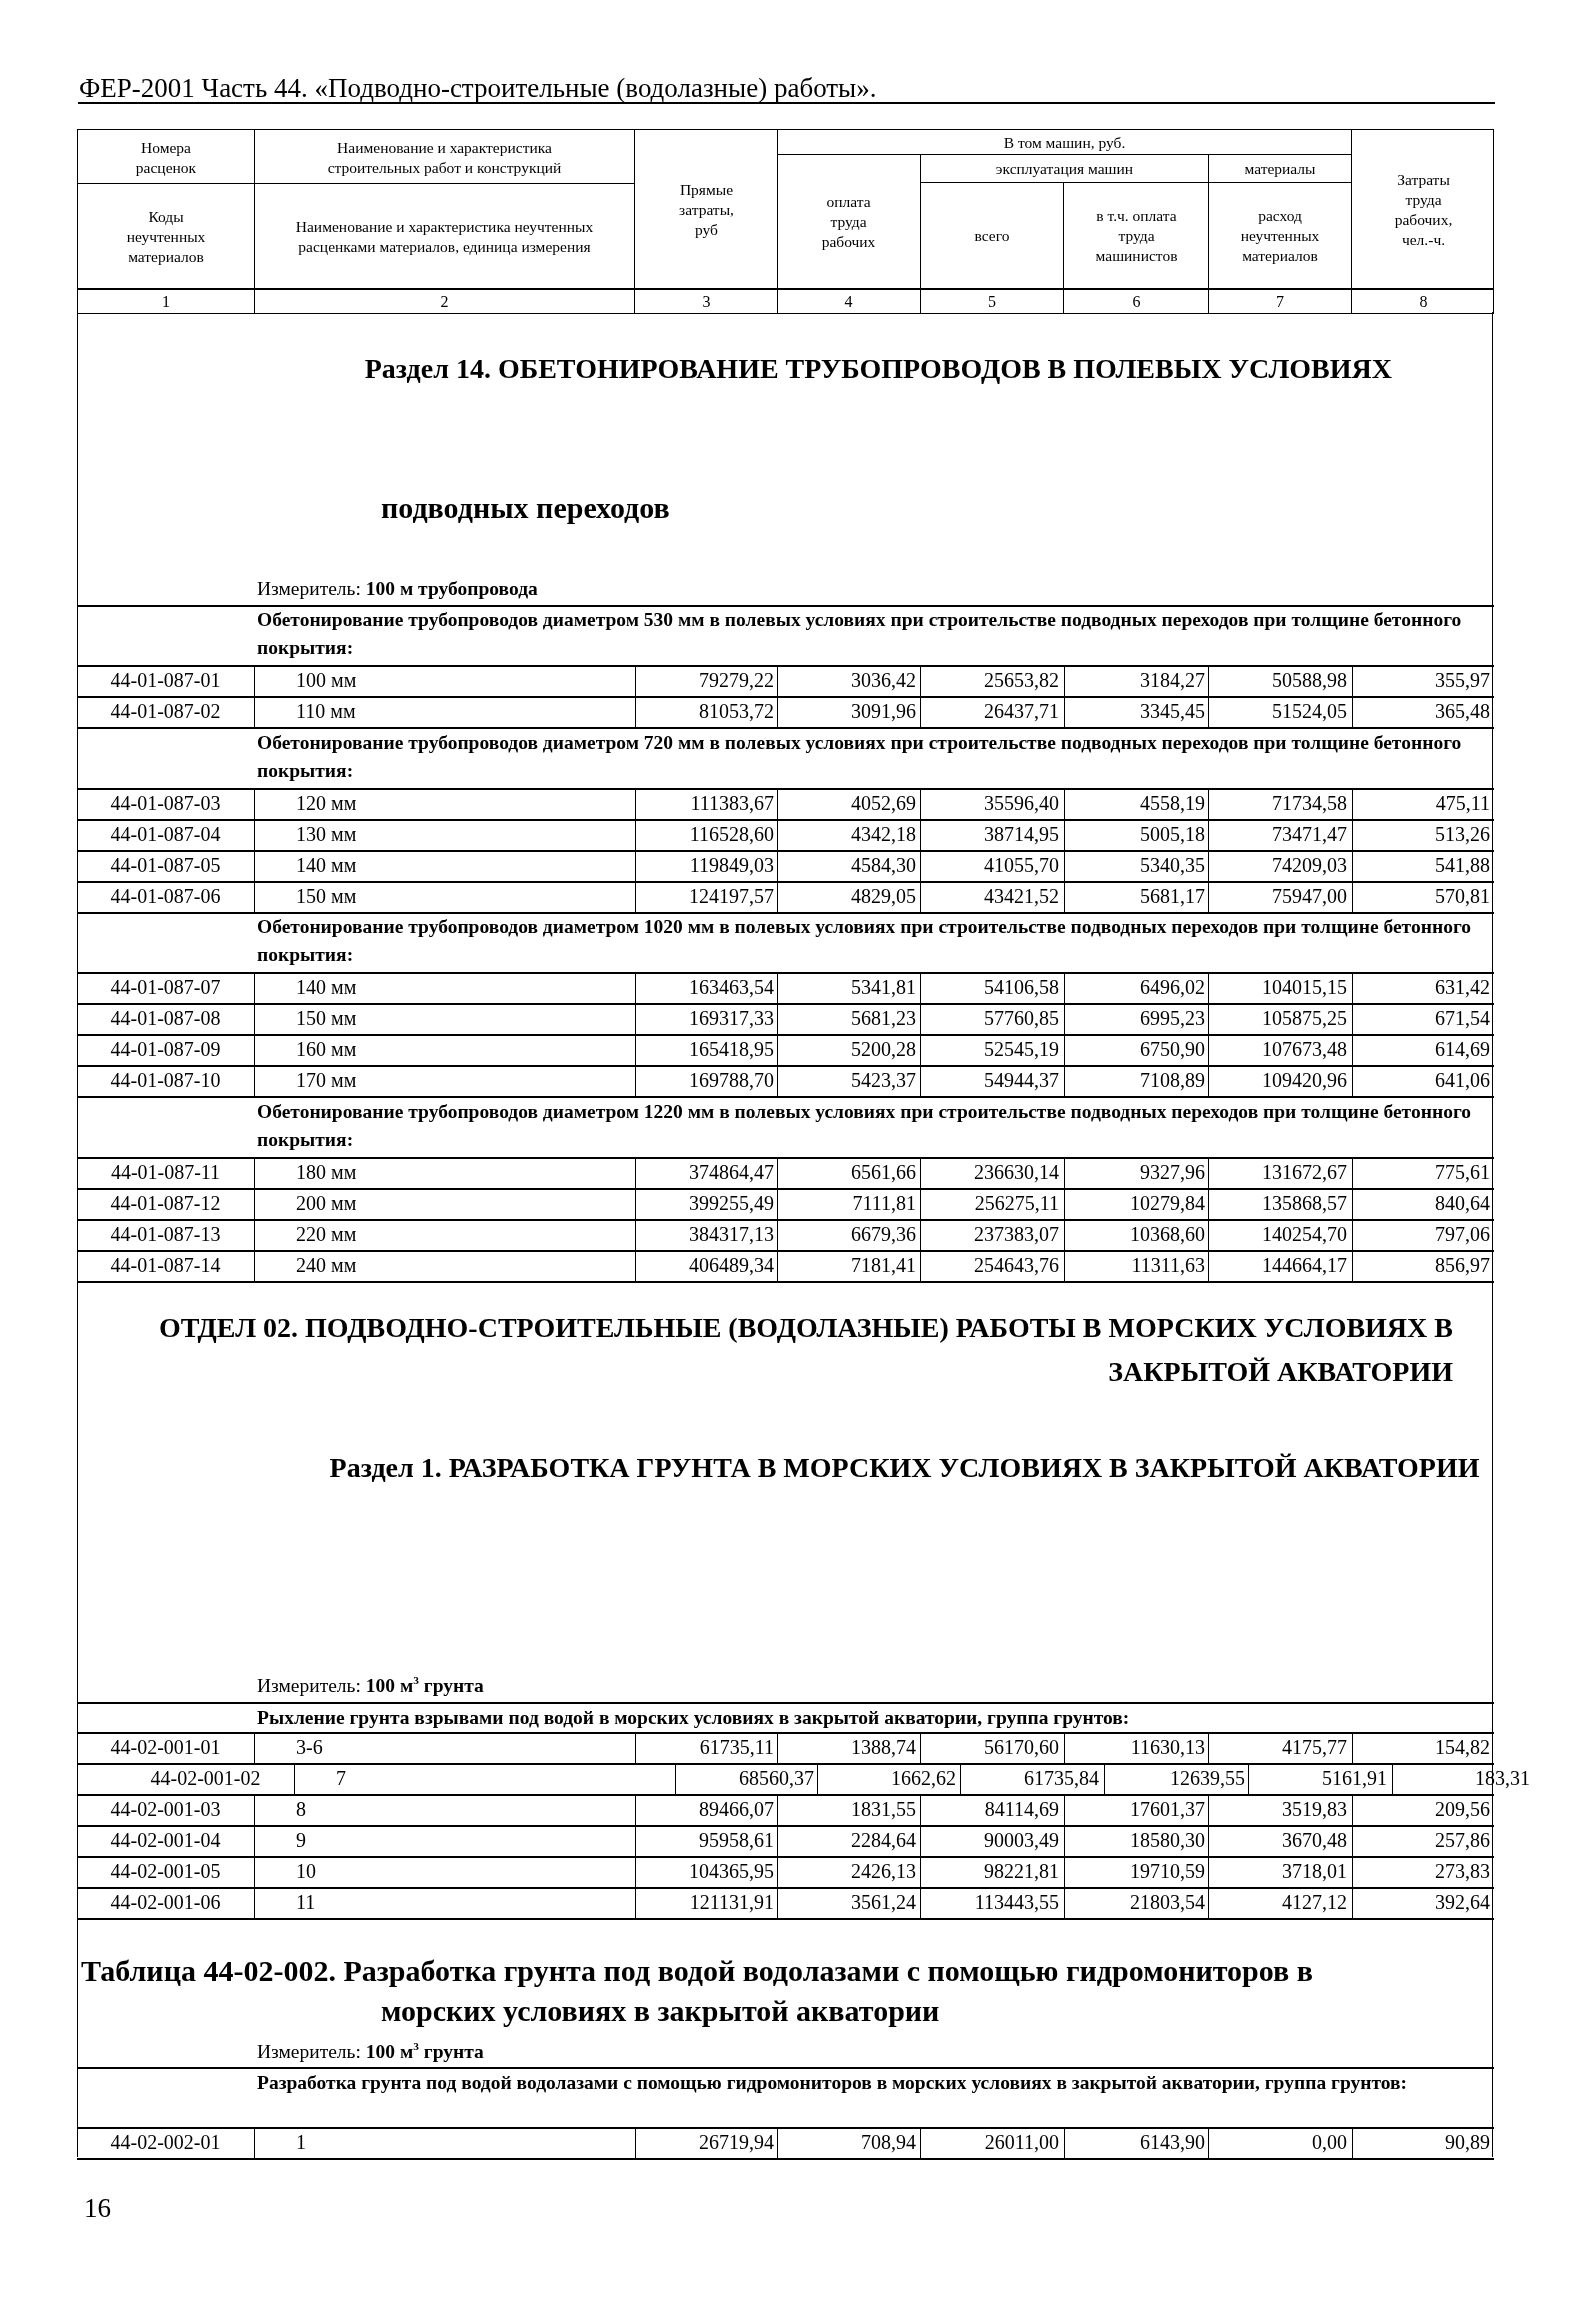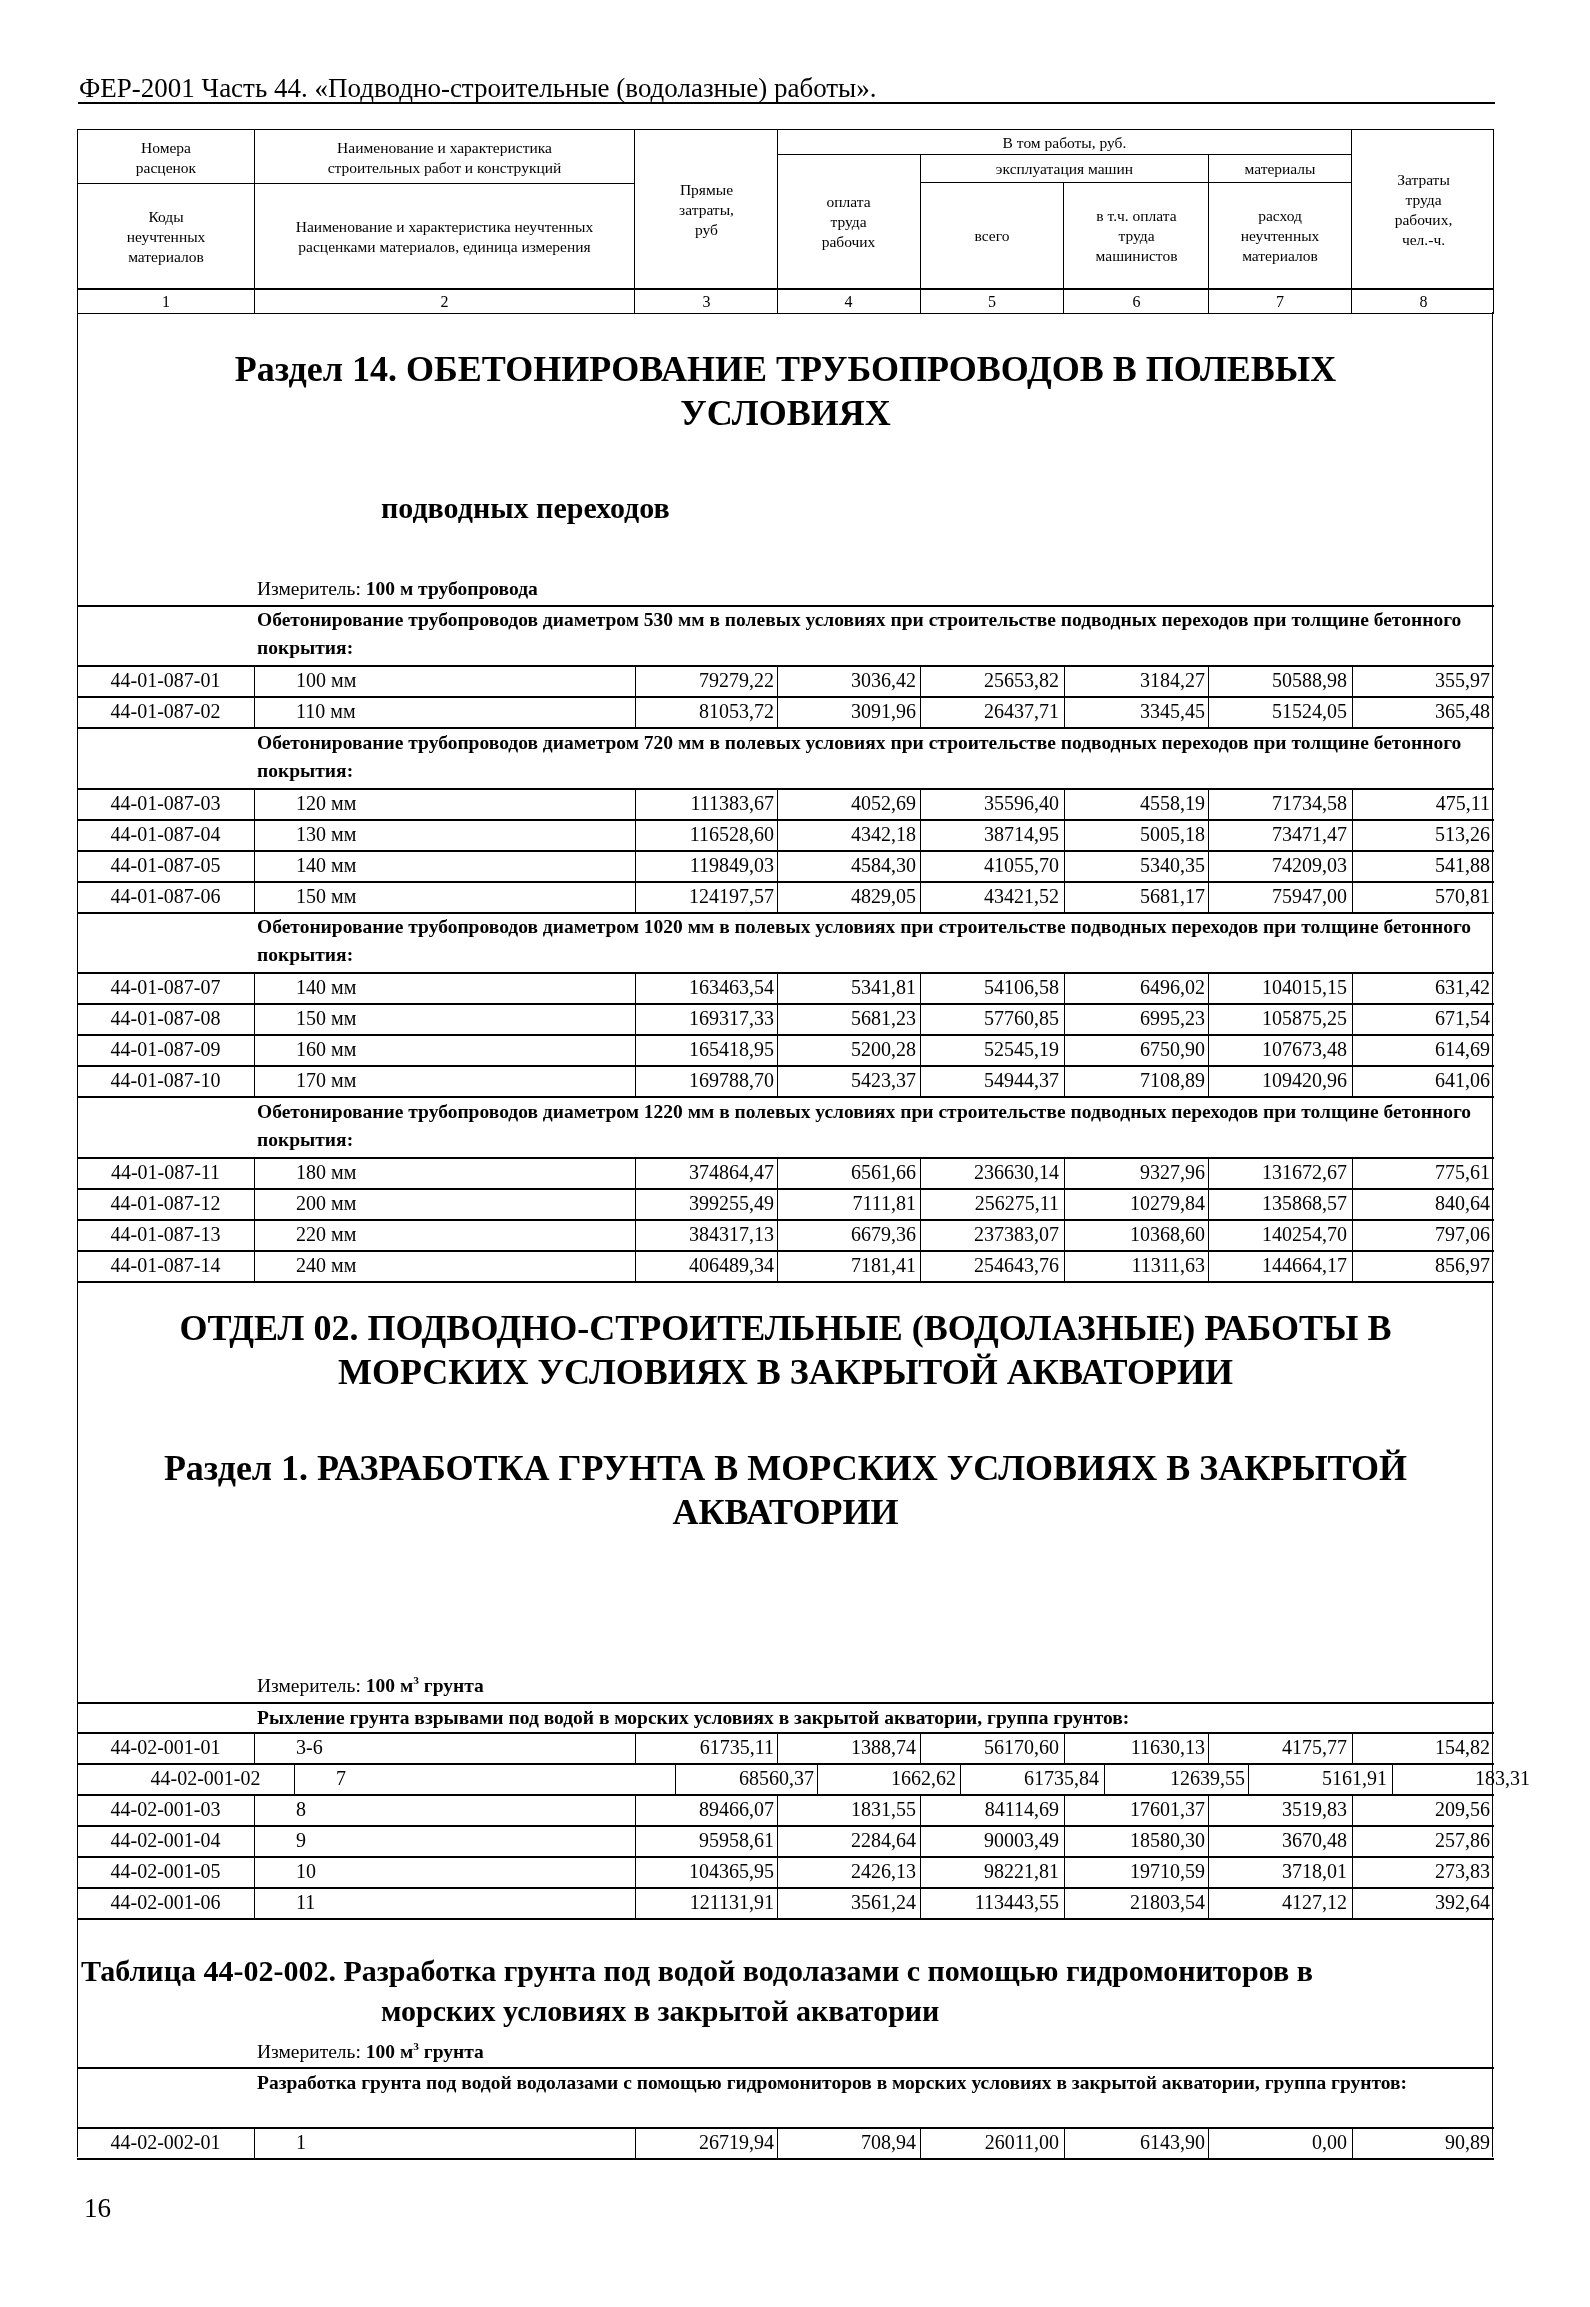--- a/index.html
+++ b/index.html
@@ -8,21 +8,21 @@
   .abs{position:absolute;}
   .running{left:79px;top:73px;font-size:27px;white-space:nowrap;}
   .rule{left:78px;top:102px;width:1417px;height:0;border-top:2px solid #000;}
   .tbl{position:absolute;border:1.3px solid #000;box-sizing:border-box;}
   .vl{position:absolute;width:0;border-left:1.3px solid #000;}
   .hl{position:absolute;height:0;border-top:1.3px solid #000;}
   .hl.thick{border-top-width:2px;}
   .hc{position:absolute;display:flex;align-items:center;justify-content:center;text-align:center;
       font-size:15.5px;line-height:20px;}
   .num{position:absolute;display:flex;align-items:center;justify-content:center;font-size:16px;}
-  .sec{position:absolute;left:78px;width:1415px;text-align:center;font-weight:bold;font-size:36px;line-height:44px;}
+  .sec{position:absolute;left:78px;width:1415px;text-align:right;font-weight:bold;font-size:28px;line-height:44px;}
   .ttl{position:absolute;left:81px;width:1411px;font-weight:bold;font-size:30px;line-height:40px;}
   .ttl .l2{display:block;padding-left:300px;}
   .meas{position:absolute;left:257px;font-size:19.5px;white-space:nowrap;}
   .meas b{font-weight:bold;}
   .grp{position:absolute;left:257px;width:1232px;font-weight:bold;font-size:19.5px;line-height:28px;}
   .row{position:absolute;left:77px;width:1417px;height:31px;}
   .cell{position:absolute;top:0;height:31px;display:flex;align-items:center;font-size:20px;white-space:nowrap;box-sizing:border-box;}
   .cell.code{left:0;width:177px;justify-content:center;}
   .cell.name{left:177px;width:380px;padding-left:42px;}
   .cell.r{justify-content:flex-end;padding-right:4px;}
@@ -47,21 +47,21 @@
 <div class="hl" style="left:77px;top:183px;width:558px;"></div>
 <div class="hl" style="left:777px;top:154px;width:574px;"></div>
 <div class="hl" style="left:920px;top:182px;width:432px;"></div>
 <div class="hl thick" style="left:77px;top:288px;width:1417px;"></div>
 
 <div class="hc" style="left:78px;top:131px;width:176px;height:53px;padding:0 34px;box-sizing:border-box;">Номера расценок</div>
 <div class="hc" style="left:78px;top:185px;width:176px;height:104px;padding:0 40px;box-sizing:border-box;">Коды неучтенных материалов</div>
 <div class="hc" style="left:255px;top:131px;width:379px;height:53px;padding:0 61px;box-sizing:border-box;">Наименование и характеристика строительных работ и конструкций</div>
 <div class="hc" style="left:255px;top:185px;width:379px;height:104px;padding:0 40px;box-sizing:border-box;">Наименование и характеристика неучтенных расценками материалов, единица измерения</div>
 <div class="hc" style="left:636px;top:131px;width:141px;height:158px;padding:0 34px;box-sizing:border-box;">Прямые затраты, руб</div>
-<div class="hc" style="left:778px;top:131px;width:573px;height:23px;">В том работы, руб.</div>
+<div class="hc" style="left:778px;top:131px;width:573px;height:23px;">В том машин, руб.</div>
 <div class="hc" style="left:778px;top:155px;width:141px;height:133px;padding:0 40px;box-sizing:border-box;">оплата труда рабочих</div>
 <div class="hc" style="left:921px;top:155px;width:287px;height:27px;">эксплуатация машин</div>
 <div class="hc" style="left:921px;top:183px;width:142px;height:105px;">всего</div>
 <div class="hc" style="left:1065px;top:183px;width:143px;height:105px;padding:0 40px;box-sizing:border-box;">в т.ч. оплата труда машинистов</div>
 <div class="hc" style="left:1209px;top:155px;width:142px;height:27px;">материалы</div>
 <div class="hc" style="left:1209px;top:183px;width:142px;height:105px;padding:0 27px;box-sizing:border-box;">расход неучтенных материалов</div>
 <div class="hc" style="left:1353px;top:131px;width:141px;height:158px;padding:0 34px;box-sizing:border-box;">Затраты труда рабочих, чел.-ч.</div>
 
 <div class="num" style="left:78px;top:290px;width:176px;height:23px;">1</div>
 <div class="num" style="left:255px;top:290px;width:379px;height:23px;">2</div>

